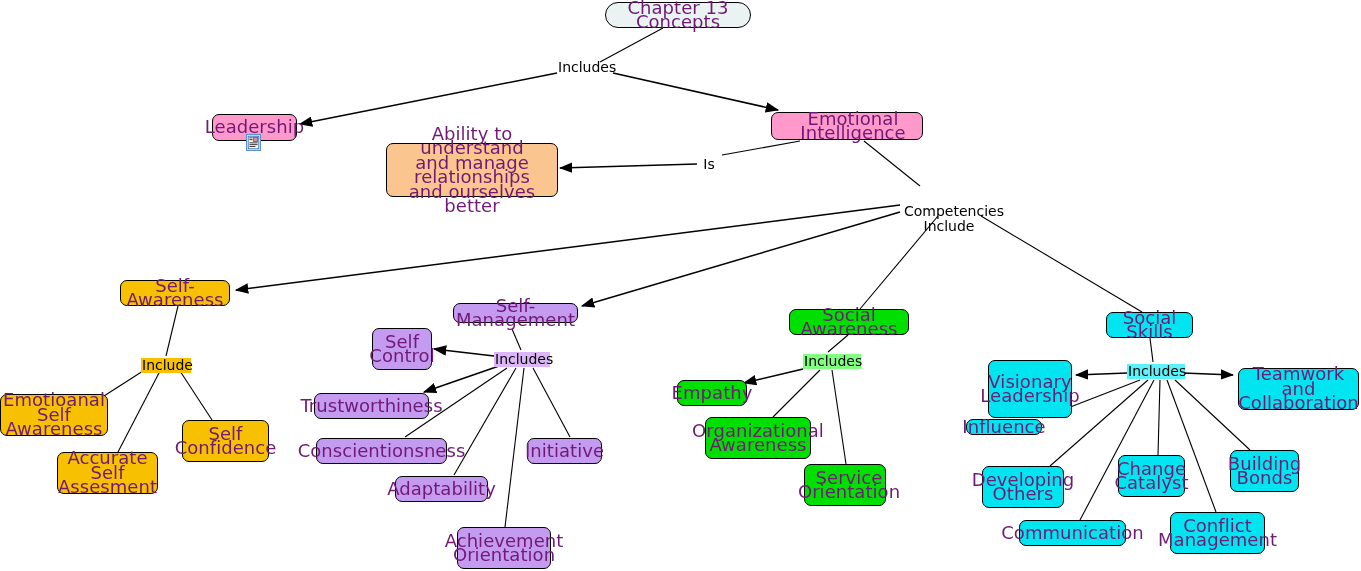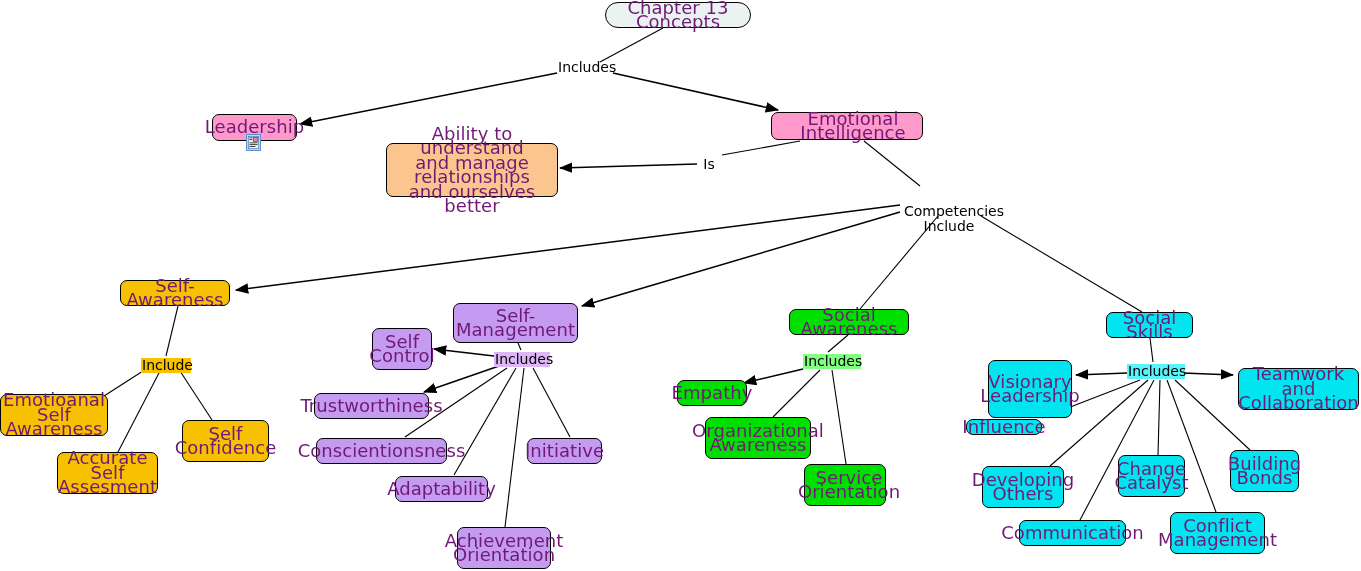--- a/index.html
+++ b/index.html
@@ -119,21 +119,21 @@
       <div class="node" style="left: 386px; top: 143px; width: 172px; height: 54px; background: rgb(250, 197, 143);"><span>Ability to understand
 and manage relationships
 and ourselves better</span></div>
       <div class="node" style="left: 120px; top: 280px; width: 110px; height: 26px; background: rgb(247, 192, 0);"><span>Self-Awareness</span></div>
       <div class="node" style="left: 0px; top: 394px; width: 108px; height: 42px; background: rgb(247, 192, 0);"><span>Emotioanal
 Self Awareness</span></div>
       <div class="node" style="left: 57px; top: 452px; width: 101px; height: 42px; background: rgb(247, 192, 0);"><span>Accurate Self
 Assesment</span></div>
       <div class="node" style="left: 182px; top: 420px; width: 87px; height: 42px; background: rgb(247, 192, 0);"><span>Self
 Confidence</span></div>
-      <div class="node" style="left: 453px; top: 303px; width: 125px; height: 40px; background: rgb(196, 155, 240);"><span>Self-Management</span></div>
+      <div class="node" style="left: 453px; top: 303px; width: 125px; height: 20px; background: rgb(196, 155, 240);"><span>Self-Management</span></div>
       <div class="node" style="left: 372px; top: 328px; width: 60px; height: 42px; background: rgb(196, 155, 240);"><span>Self
 Control</span></div>
       <div class="node" style="left: 314px; top: 393px; width: 115px; height: 26px; background: rgb(196, 155, 240);"><span>Trustworthiness</span></div>
       <div class="node" style="left: 316px; top: 438px; width: 131px; height: 26px; background: rgb(196, 155, 240);"><span>Conscientionsness</span></div>
       <div class="node" style="left: 395px; top: 476px; width: 93px; height: 26px; background: rgb(196, 155, 240);"><span>Adaptability</span></div>
       <div class="node" style="left: 457px; top: 527px; width: 94px; height: 42px; background: rgb(196, 155, 240);"><span>Achievement
 Orientation</span></div>
       <div class="node" style="left: 527px; top: 438px; width: 75px; height: 26px; background: rgb(196, 155, 240);"><span>Initiative</span></div>
       <div class="node" style="left: 789px; top: 309px; width: 120px; height: 26px; background: rgb(0, 224, 0);"><span>Social Awareness</span></div>
       <div class="node" style="left: 677px; top: 380px; width: 70px; height: 26px; background: rgb(0, 224, 0);"><span>Empathy</span></div>

